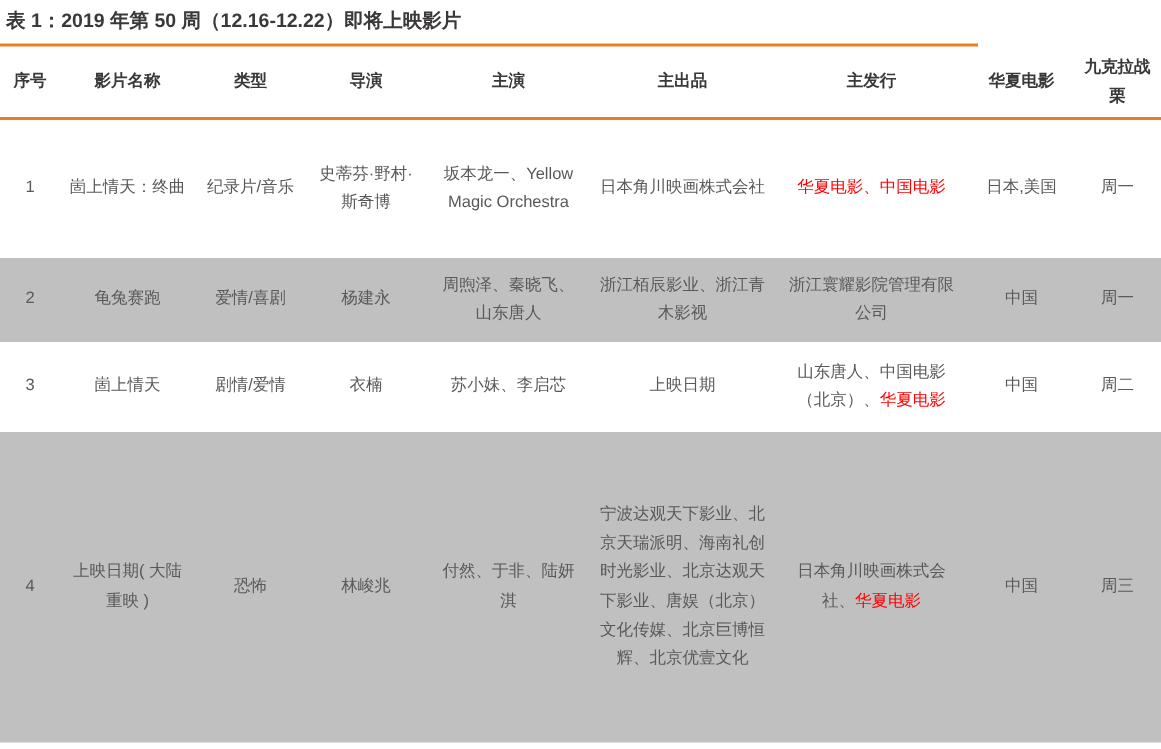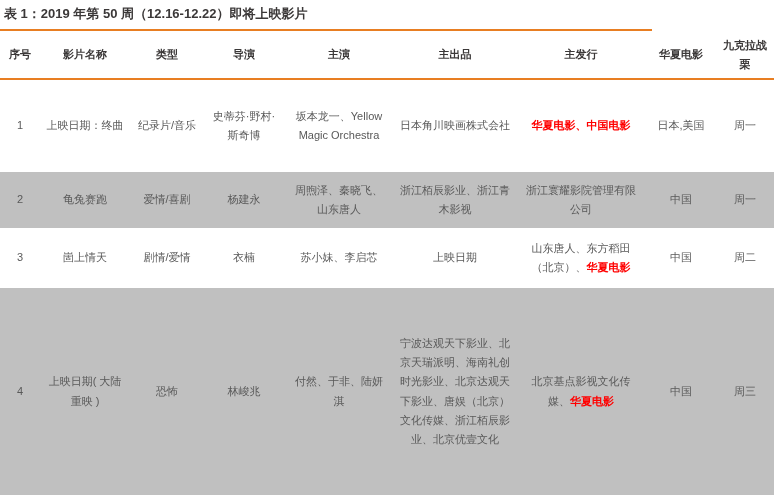--- a/index.html
+++ b/index.html
@@ -55,21 +55,21 @@
     vertical-align:middle;
     padding:6px 6px;
     line-height:1.75;
     word-break:break-all;
   }
   tr.r1{height:93px;}
   tr.r2{height:56px;}
   tr.r3{height:60px;}
   tr.r4{height:207px;}
   tr.alt td{background:var(--row-alt);}
-  .hl{color:var(--hl);font-weight:bold;}
+  .hl{color:var(--hl);font-weight:normal;}
 </style>
 </head>
 <body>
 
 <div class="doc">
   <div class="doc-title">表 1：2019 年第 50 周（12.16-12.22）即将上映影片</div>
 
   <table class="movies">
     <colgroup>
       <col class="c-no">
@@ -91,21 +91,21 @@
         <th>主演</th>
         <th>主出品</th>
         <th>主发行</th>
         <th>华夏电影</th>
         <th>九克拉战栗</th>
       </tr>
     </thead>
     <tbody>
       <tr class="r1">
         <td>1</td>
-        <td>上映日期：终曲</td>
+        <td>崮上情天：终曲</td>
         <td>纪录片/音乐</td>
         <td>史蒂芬·野村·斯奇博</td>
         <td>坂本龙一、Yellow Magic Orchestra</td>
         <td>日本角川映画株式会社</td>
         <td><span class="hl">华夏电影、中国电影</span></td>
         <td>日本,美国</td>
         <td>周一</td>
       </tr>
       <tr class="r2 alt">
         <td>2</td>
@@ -118,30 +118,30 @@
         <td>中国</td>
         <td>周一</td>
       </tr>
       <tr class="r3">
         <td>3</td>
         <td>崮上情天</td>
         <td>剧情/爱情</td>
         <td>衣楠</td>
         <td>苏小妹、李启芯</td>
         <td>上映日期</td>
-        <td><span>山东唐人、东方稻田（北京）、</span><span class="hl">华夏电影</span></td>
+        <td><span>山东唐人、中国电影（北京）、</span><span class="hl">华夏电影</span></td>
         <td>中国</td>
         <td>周二</td>
       </tr>
       <tr class="r4 alt">
         <td>4</td>
         <td>上映日期( 大陆重映 )</td>
         <td>恐怖</td>
         <td>林峻兆</td>
         <td>付然、于非、陆妍淇</td>
-        <td>宁波达观天下影业、北京天瑞派明、海南礼创时光影业、北京达观天下影业、唐娱（北京）文化传媒、浙江栢辰影业、北京优壹文化</td>
-        <td><span>北京基点影视文化传媒、</span><span class="hl">华夏电影</span></td>
+        <td>宁波达观天下影业、北京天瑞派明、海南礼创时光影业、北京达观天下影业、唐娱（北京）文化传媒、北京巨博恒辉、北京优壹文化</td>
+        <td><span>日本角川映画株式会社、</span><span class="hl">华夏电影</span></td>
         <td>中国</td>
         <td>周三</td>
       </tr>
     </tbody>
   </table>
 </div>
 
 </body></html>

